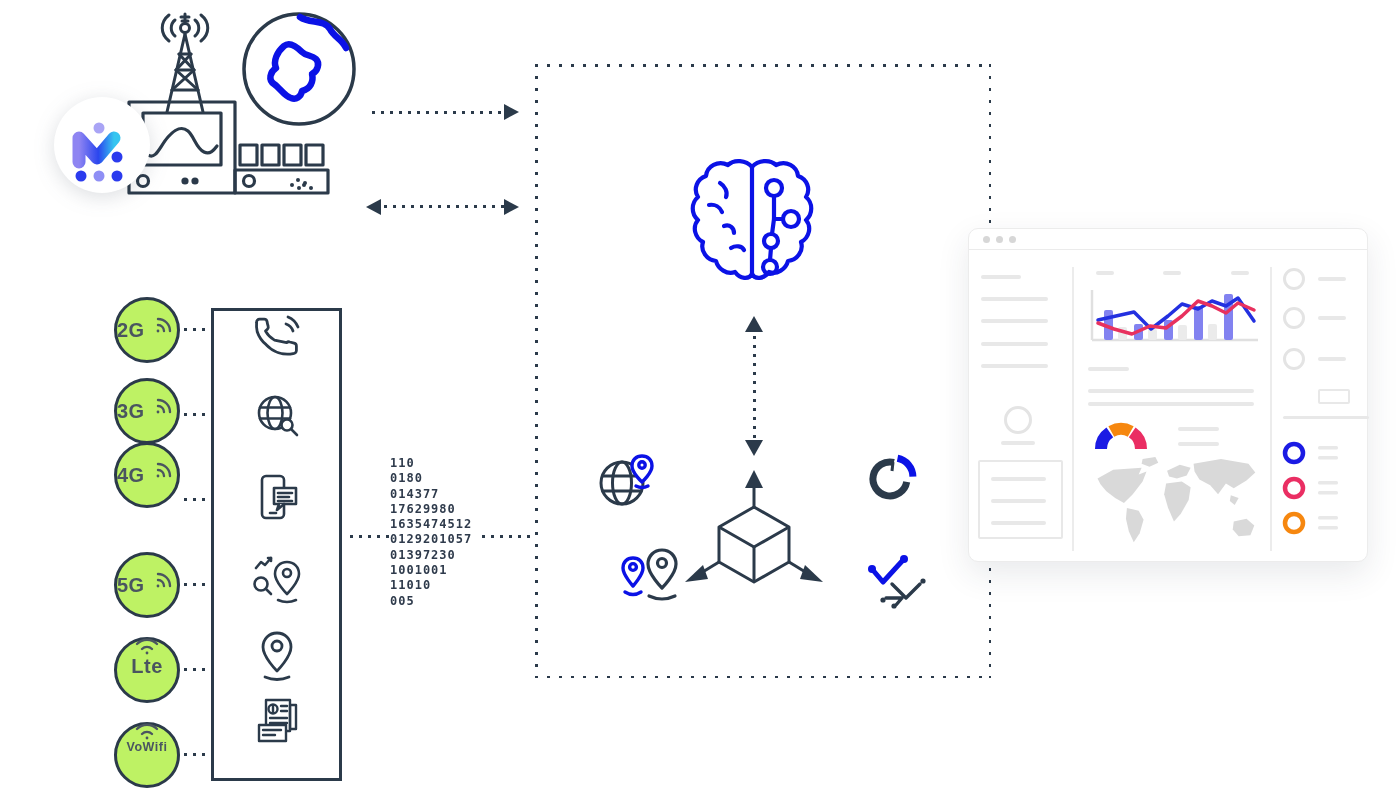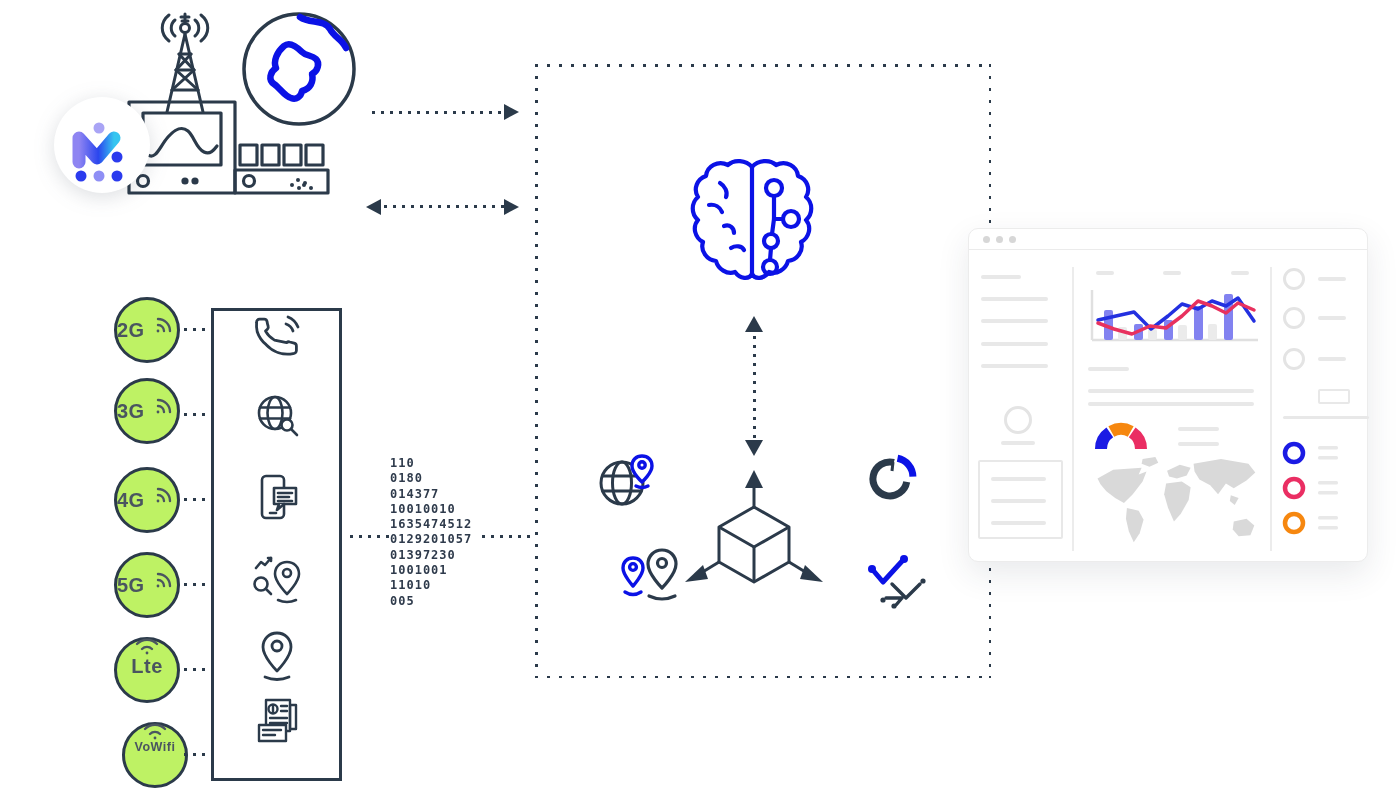--- a/index.html
+++ b/index.html
@@ -134,21 +134,21 @@
   <div class="abs net-node" style="left:114px;top:378px">
     <span class="net-label">3G</span>
     <svg class="abs" style="left:38px;top:12px" width="22" height="22" viewBox="0 0 22 22">
       <g stroke="#4a5560" stroke-width="2.4" fill="none" stroke-linecap="round">
         <circle cx="3" cy="19" r="1.4" fill="#4a5560" stroke="none"></circle>
         <path d="M3,13 A6,6 0 0 1 9,19"></path>
           <path d="M3,7 A12,12 0 0 1 15,19"></path>
       </g>
     </svg>
   </div>
-  <div class="abs net-node" style="left:114px;top:467px">
+  <div class="abs net-node" style="left:114px;top:442px">
     <span class="net-label">4G</span>
     <svg class="abs" style="left:38px;top:12px" width="22" height="22" viewBox="0 0 22 22">
       <g stroke="#4a5560" stroke-width="2.4" fill="none" stroke-linecap="round">
         <circle cx="3" cy="19" r="1.4" fill="#4a5560" stroke="none"></circle>
         <path d="M3,13 A6,6 0 0 1 9,19"></path>
           <path d="M3,7 A12,12 0 0 1 15,19"></path>
       </g>
     </svg>
   </div>
   <div class="abs net-node" style="left:114px;top:552px">
@@ -164,21 +164,21 @@
   <div class="abs net-node" style="left:114px;top:637px;flex-direction:column">
     <svg width="30" height="15" viewBox="0 0 30 15">
       <g stroke="#4a5560" stroke-width="2.4" fill="none" stroke-linecap="round">
         <circle cx="15" cy="13" r="1.4" fill="#4a5560" stroke="none"></circle>
         <path d="M10,9 A7,7 0 0 1 20,9"></path>
           <path d="M5,4 A14,14 0 0 1 25,4"></path>
       </g>
     </svg>
     <span class="net-label">Lte</span>
   </div>
-  <div class="abs net-node" style="left:122px;top:722px;flex-direction:column">
+  <div class="abs net-node" style="left:114px;top:722px;flex-direction:column">
     <svg width="30" height="15" viewBox="0 0 30 15">
       <g stroke="#4a5560" stroke-width="2.4" fill="none" stroke-linecap="round">
         <circle cx="15" cy="13" r="1.4" fill="#4a5560" stroke="none"></circle>
         <path d="M10,9 A7,7 0 0 1 20,9"></path>
           <path d="M5,4 A14,14 0 0 1 25,4"></path>
       </g>
     </svg>
     <span class="net-label small">VoWifi</span>
   </div>
 
@@ -255,21 +255,21 @@
       <rect x="5" y="28" width="27" height="16" fill="#fff"></rect>
       <line x1="9" y1="33" x2="27" y2="33"></line>
         <line x1="9" y1="38" x2="21" y2="38"></line>
     </g>
   </svg>
 
   <div class="abs binary" style="left:390px;top:456px">
     <span>110</span>
     <span>0180</span>
     <span>014377</span>
-    <span>10010010</span>
+    <span>17629980</span>
     <span>1635474512</span>
     <span>0129201057</span>
     <span>01397230</span>
     <span>1001001</span>
     <span>11010</span>
     <span>005</span>
   </div>
   <div class="abs dotline-h" style="left:350px;top:535px;width:42px"></div>
   <div class="abs dotline-h" style="left:482px;top:535px;width:48px"></div>
 

